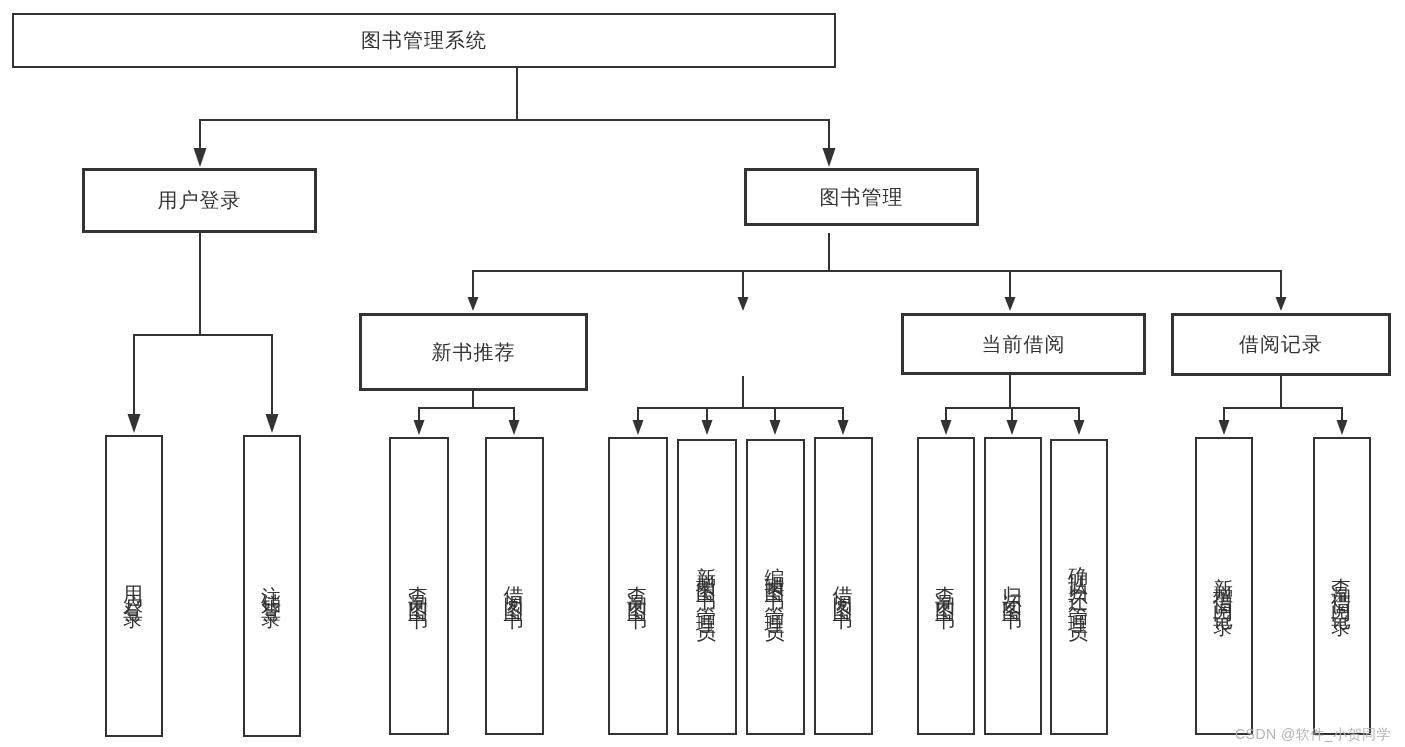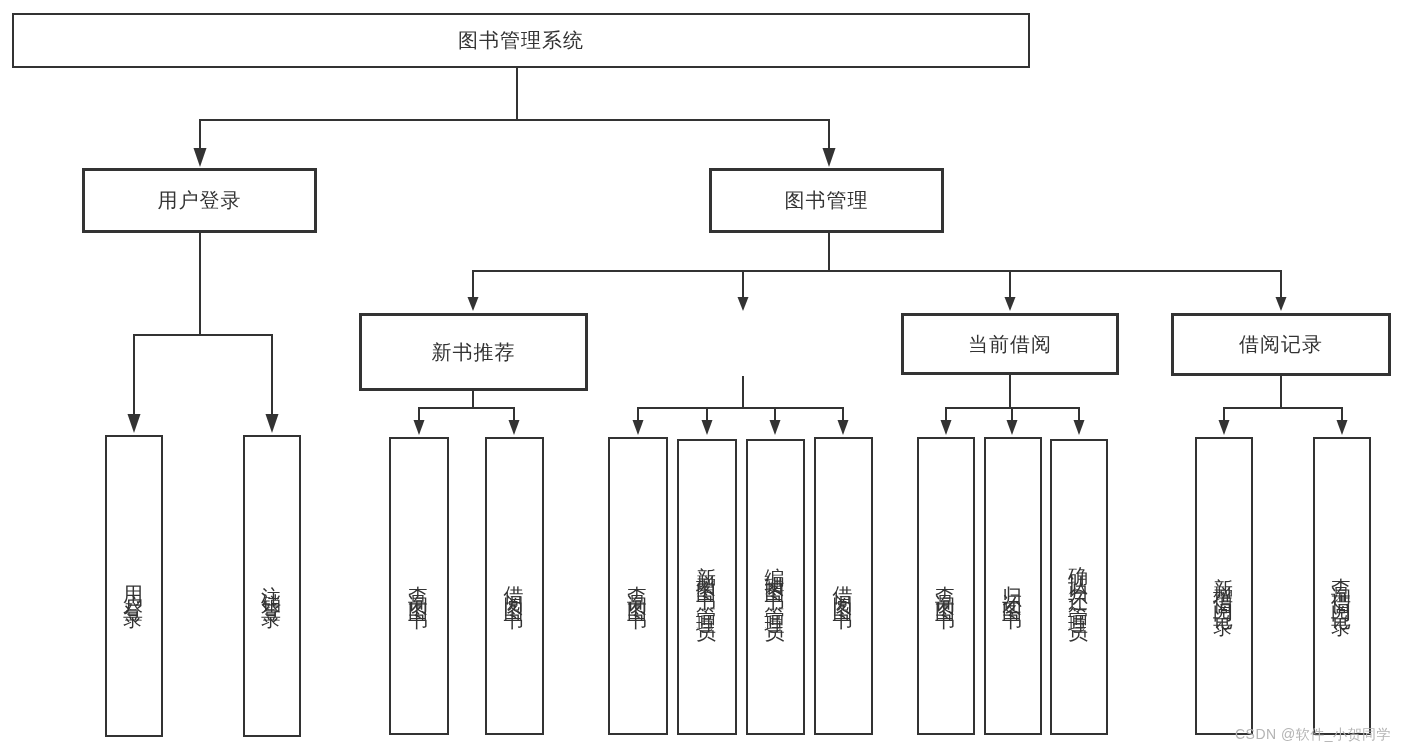--- a/index.html
+++ b/index.html
@@ -16,26 +16,26 @@
     display:flex;align-items:center;justify-content:center;
     box-sizing:border-box;z-index:2;
   }
   .box .label{font-size:20px;letter-spacing:1px;white-space:nowrap;}
   .box.lvl{border-width:3px;}
   .box.v .label{
     display:block;writing-mode:vertical-rl;text-orientation:mixed;
     font-size:20px;letter-spacing:8px;white-space:nowrap;
   }
   
-  #n-root{left:12px;top:13px;width:1018px;height:55px;}
+  #n-root{left:12px;top:13px;width:824px;height:55px;}
   #n-user-login{left:82px;top:168px;width:235px;height:65px;}
-  #n-book-mgmt{left:709px;top:168px;width:235px;height:65px;}
+  #n-book-mgmt{left:744px;top:168px;width:235px;height:58px;}
   #n-new-book{left:359px;top:313px;width:229px;height:78px;}
   #n-book-borrow{left:633px;top:314px;width:220px;height:62px;}
-  #n-current{left:901px;top:313px;width:218px;height:62px;}
+  #n-current{left:901px;top:313px;width:245px;height:62px;}
   #n-records{left:1171px;top:313px;width:220px;height:63px;}
   #l-a1{left:105px;top:435px;width:58px;height:302px;}
   #l-a2{left:243px;top:435px;width:58px;height:302px;}
   #l-b1{left:389px;top:437px;width:60px;height:298px;}
   #l-b2{left:485px;top:437px;width:59px;height:298px;}
   #l-c1{left:608px;top:437px;width:60px;height:298px;}
   #l-c2{left:677px;top:439px;width:60px;height:296px;}
   #l-c3{left:746px;top:439px;width:59px;height:296px;}
   #l-c4{left:814px;top:437px;width:59px;height:298px;}
   #l-d1{left:917px;top:437px;width:58px;height:298px;}

